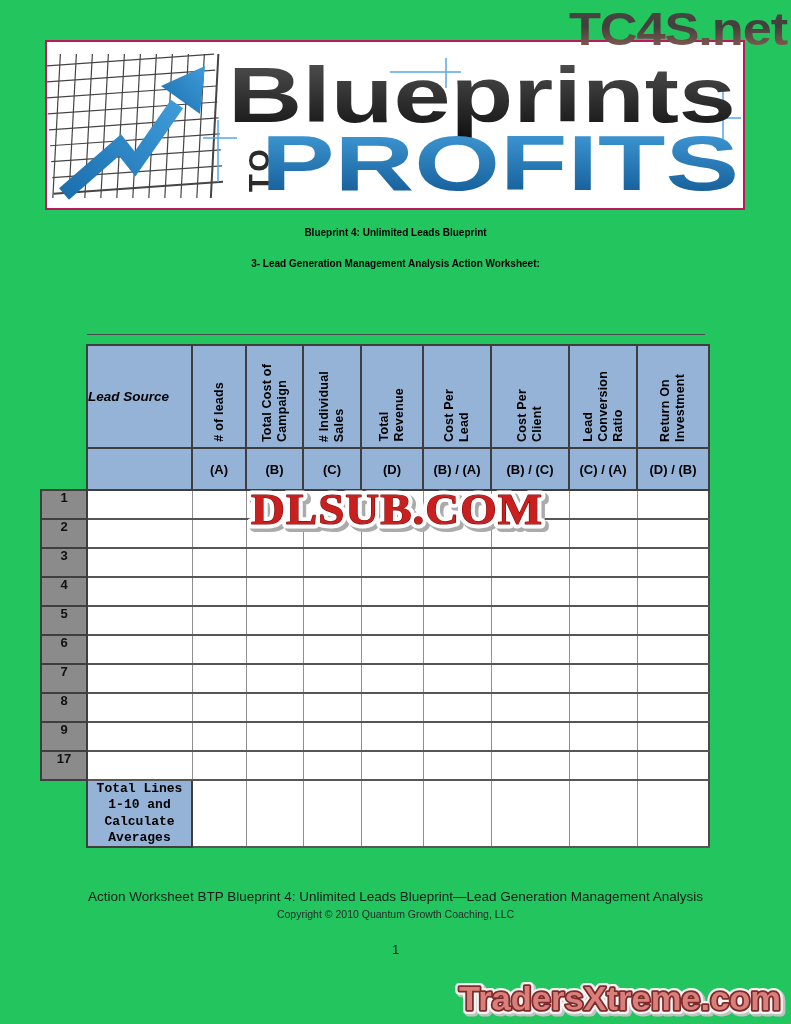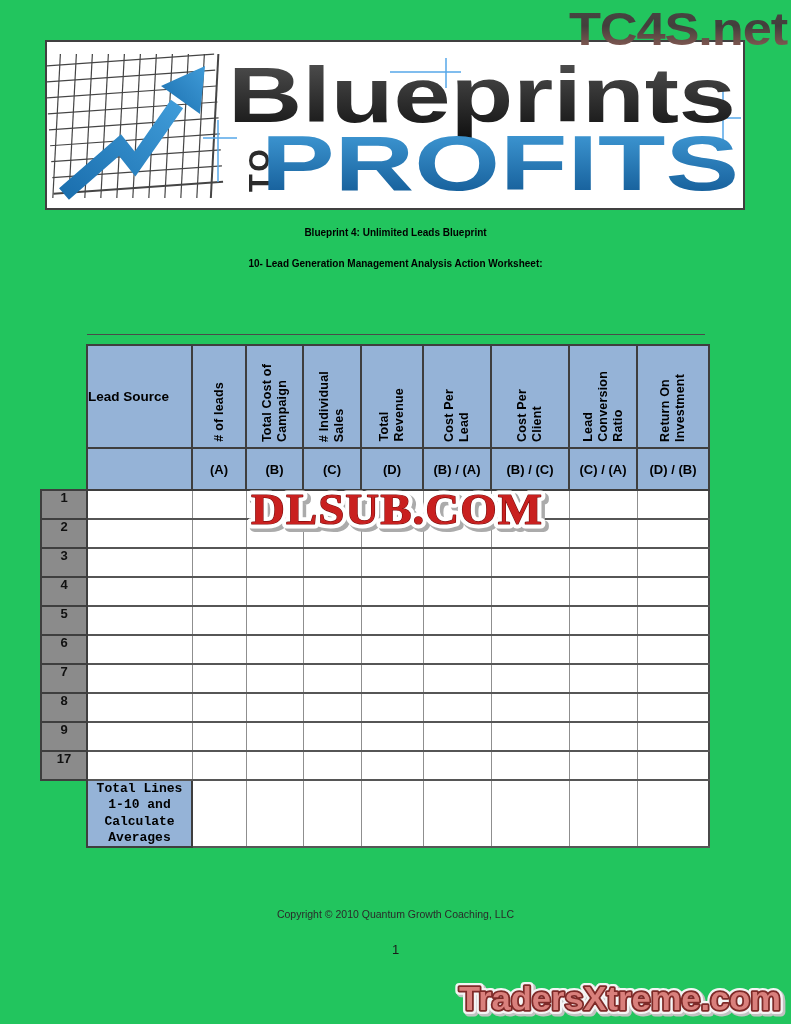--- a/index.html
+++ b/index.html
@@ -6,21 +6,21 @@
   .page{position:relative;width:791px;height:1024px;background:#22c55e;overflow:hidden;
         font-family:"Liberation Sans",sans-serif;color:#000;}
 
   
   .wm-top{position:absolute;left:551px;top:0;width:240px;height:58px;z-index:30;}
   .wm-center{position:absolute;left:240px;top:480px;width:314px;height:60px;z-index:20;}
   .wm-bottom{position:absolute;left:448px;top:974px;width:344px;height:50px;z-index:30;}
 
   
   .logo-box{position:absolute;left:45px;top:40px;width:700px;height:170px;
-            border:2px solid #404040;box-sizing:border-box;background:#fff;z-index:5;}
+            border:2px solid #be185d;box-sizing:border-box;background:#fff;z-index:5;}
 
   
   .title{position:absolute;left:0;width:100%;text-align:center;font-weight:700;font-size:10px;}
   .title1{top:227px;}
   .title2{top:258px;}
 
   
   .pre-rule{position:absolute;left:87px;top:334px;width:618px;height:1px;background:#4a4a4a;}
 
   
@@ -29,21 +29,21 @@
   table.ws td{padding:0;overflow:hidden;}
   td.h{border:2px solid #3e3e3e;background:#95b3d7;}
   td.ghost{border:none;background:transparent;}
   td.num{border:2px solid #3e3e3e;background:#8b8b8b;vertical-align:top;text-align:center;
          font-weight:700;font-size:13px;color:#111;line-height:1.15;padding-top:1px;}
   td.cell{background:#fff;border-top:2px solid #565656;border-bottom:2px solid #565656;
           border-left:1px solid #8f8f8f;border-right:1px solid #8f8f8f;}
   td.redge{border-right:2px solid #4a4a4a;}
   tr.hr1{height:101px;} tr.hr2{height:42px;} tr.rowdata{height:29px;} tr.totalrow{height:67px;}
   td.h1{vertical-align:bottom;}
-  .lead-src{font-weight:700;font-size:13.5px;text-align:left;padding-left:8px;vertical-align:middle;}
+  .lead-src{font-weight:700;font-size:13.5px;text-align:left;padding-left:8px;vertical-align:middle;font-style:italic;}
   .vwrap{height:96px;display:flex;align-items:flex-end;justify-content:center;padding-bottom:5px;}
   .vert{writing-mode:vertical-rl;transform:rotate(180deg);white-space:pre-line;
         font-weight:700;font-size:12.5px;line-height:1.18;letter-spacing:.2px;}
   .formula{font-weight:700;font-size:13px;text-align:center;vertical-align:middle;}
   .total-label{font-weight:700;font-size:13px;text-align:center;vertical-align:middle;
                white-space:pre-line;line-height:1.24;font-family:Liberation Mono, monospace;}
 
   
   .footer-line1{position:absolute;left:0;top:889px;width:100%;text-align:center;
                 font-size:13.5px;color:#1b1b1b;}
@@ -132,21 +132,21 @@
         </g>
       </g>
 
       <text x="181" y="80" font-family="Liberation Sans, sans-serif" font-size="77" font-weight="bold" textLength="508" lengthAdjust="spacingAndGlyphs" fill="url(#gdark)">Blueprints</text>
       <text transform="translate(222,150) rotate(-90)" font-family="Liberation Sans, sans-serif" font-size="29" font-weight="bold" letter-spacing="3" fill="#2b2b2b">TO</text>
       <text x="214" y="148" font-family="Liberation Sans, sans-serif" font-size="77" font-weight="bold" textLength="478" lengthAdjust="spacingAndGlyphs" fill="url(#gblue)">PROFITS</text>
     </svg>
   </div>
 
   <div class="title title1">Blueprint 4: Unlimited Leads Blueprint</div>
-  <div class="title title2">10- Lead Generation Management Analysis Action Worksheet:</div>
+  <div class="title title2">3- Lead Generation Management Analysis Action Worksheet:</div>
 
   <div class="pre-rule"></div>
 
   <div class="tbl-wrap">
     <table class="ws">
       <colgroup>
         <col style="width:46px">
           <col style="width:105px">
           <col style="width:54px">
         <col style="width:57px">
@@ -366,20 +366,21 @@
   </div>
 
   <svg class="wm-center" viewBox="0 0 314 60">
     <g font-family="Liberation Serif, serif" font-size="45" font-weight="bold" text-anchor="middle" letter-spacing="1">
       <text x="160" y="47" fill="#ababab" stroke="#ababab" stroke-width="10" stroke-linejoin="round" paint-order="stroke" textLength="292" lengthAdjust="spacingAndGlyphs">DLSUB.COM</text>
       <text x="157" y="44" fill="#ffffff" stroke="#ffffff" stroke-width="9" stroke-linejoin="round" paint-order="stroke" textLength="292" lengthAdjust="spacingAndGlyphs">DLSUB.COM</text>
       <text x="157" y="44" fill="#c9201f" stroke="#7e0d0d" stroke-width="1.2" stroke-linejoin="round" paint-order="stroke" textLength="292" lengthAdjust="spacingAndGlyphs">DLSUB.COM</text>
     </g>
   </svg>
 
+  <div class="footer-line1">Action Worksheet BTP Blueprint 4: Unlimited Leads Blueprint—Lead Generation Management Analysis</div>
   <div class="footer-line2">Copyright © 2010 Quantum Growth Coaching, LLC</div>
   <div class="page-num">1</div>
 
   <svg class="wm-bottom" viewBox="0 0 344 50">
     <g font-family="Liberation Sans, sans-serif" font-size="34" font-weight="bold" text-anchor="middle">
       <text x="174" y="38" fill="#c2c2c2" stroke="#c2c2c2" stroke-width="9" stroke-linejoin="round" paint-order="stroke" textLength="322" lengthAdjust="spacingAndGlyphs">TradersXtreme.com</text>
       <text x="172" y="36" fill="#f4f4f4" stroke="#f4f4f4" stroke-width="8" stroke-linejoin="round" paint-order="stroke" textLength="322" lengthAdjust="spacingAndGlyphs">TradersXtreme.com</text>
       <text x="172" y="36" fill="#7e2a28" stroke="#7e2a28" stroke-width="3.5" stroke-linejoin="round" paint-order="stroke" textLength="322" lengthAdjust="spacingAndGlyphs">TradersXtreme.com</text>
       <text x="172" y="36" fill="#d9807c" textLength="322" lengthAdjust="spacingAndGlyphs">TradersXtreme.com</text>
     </g>

